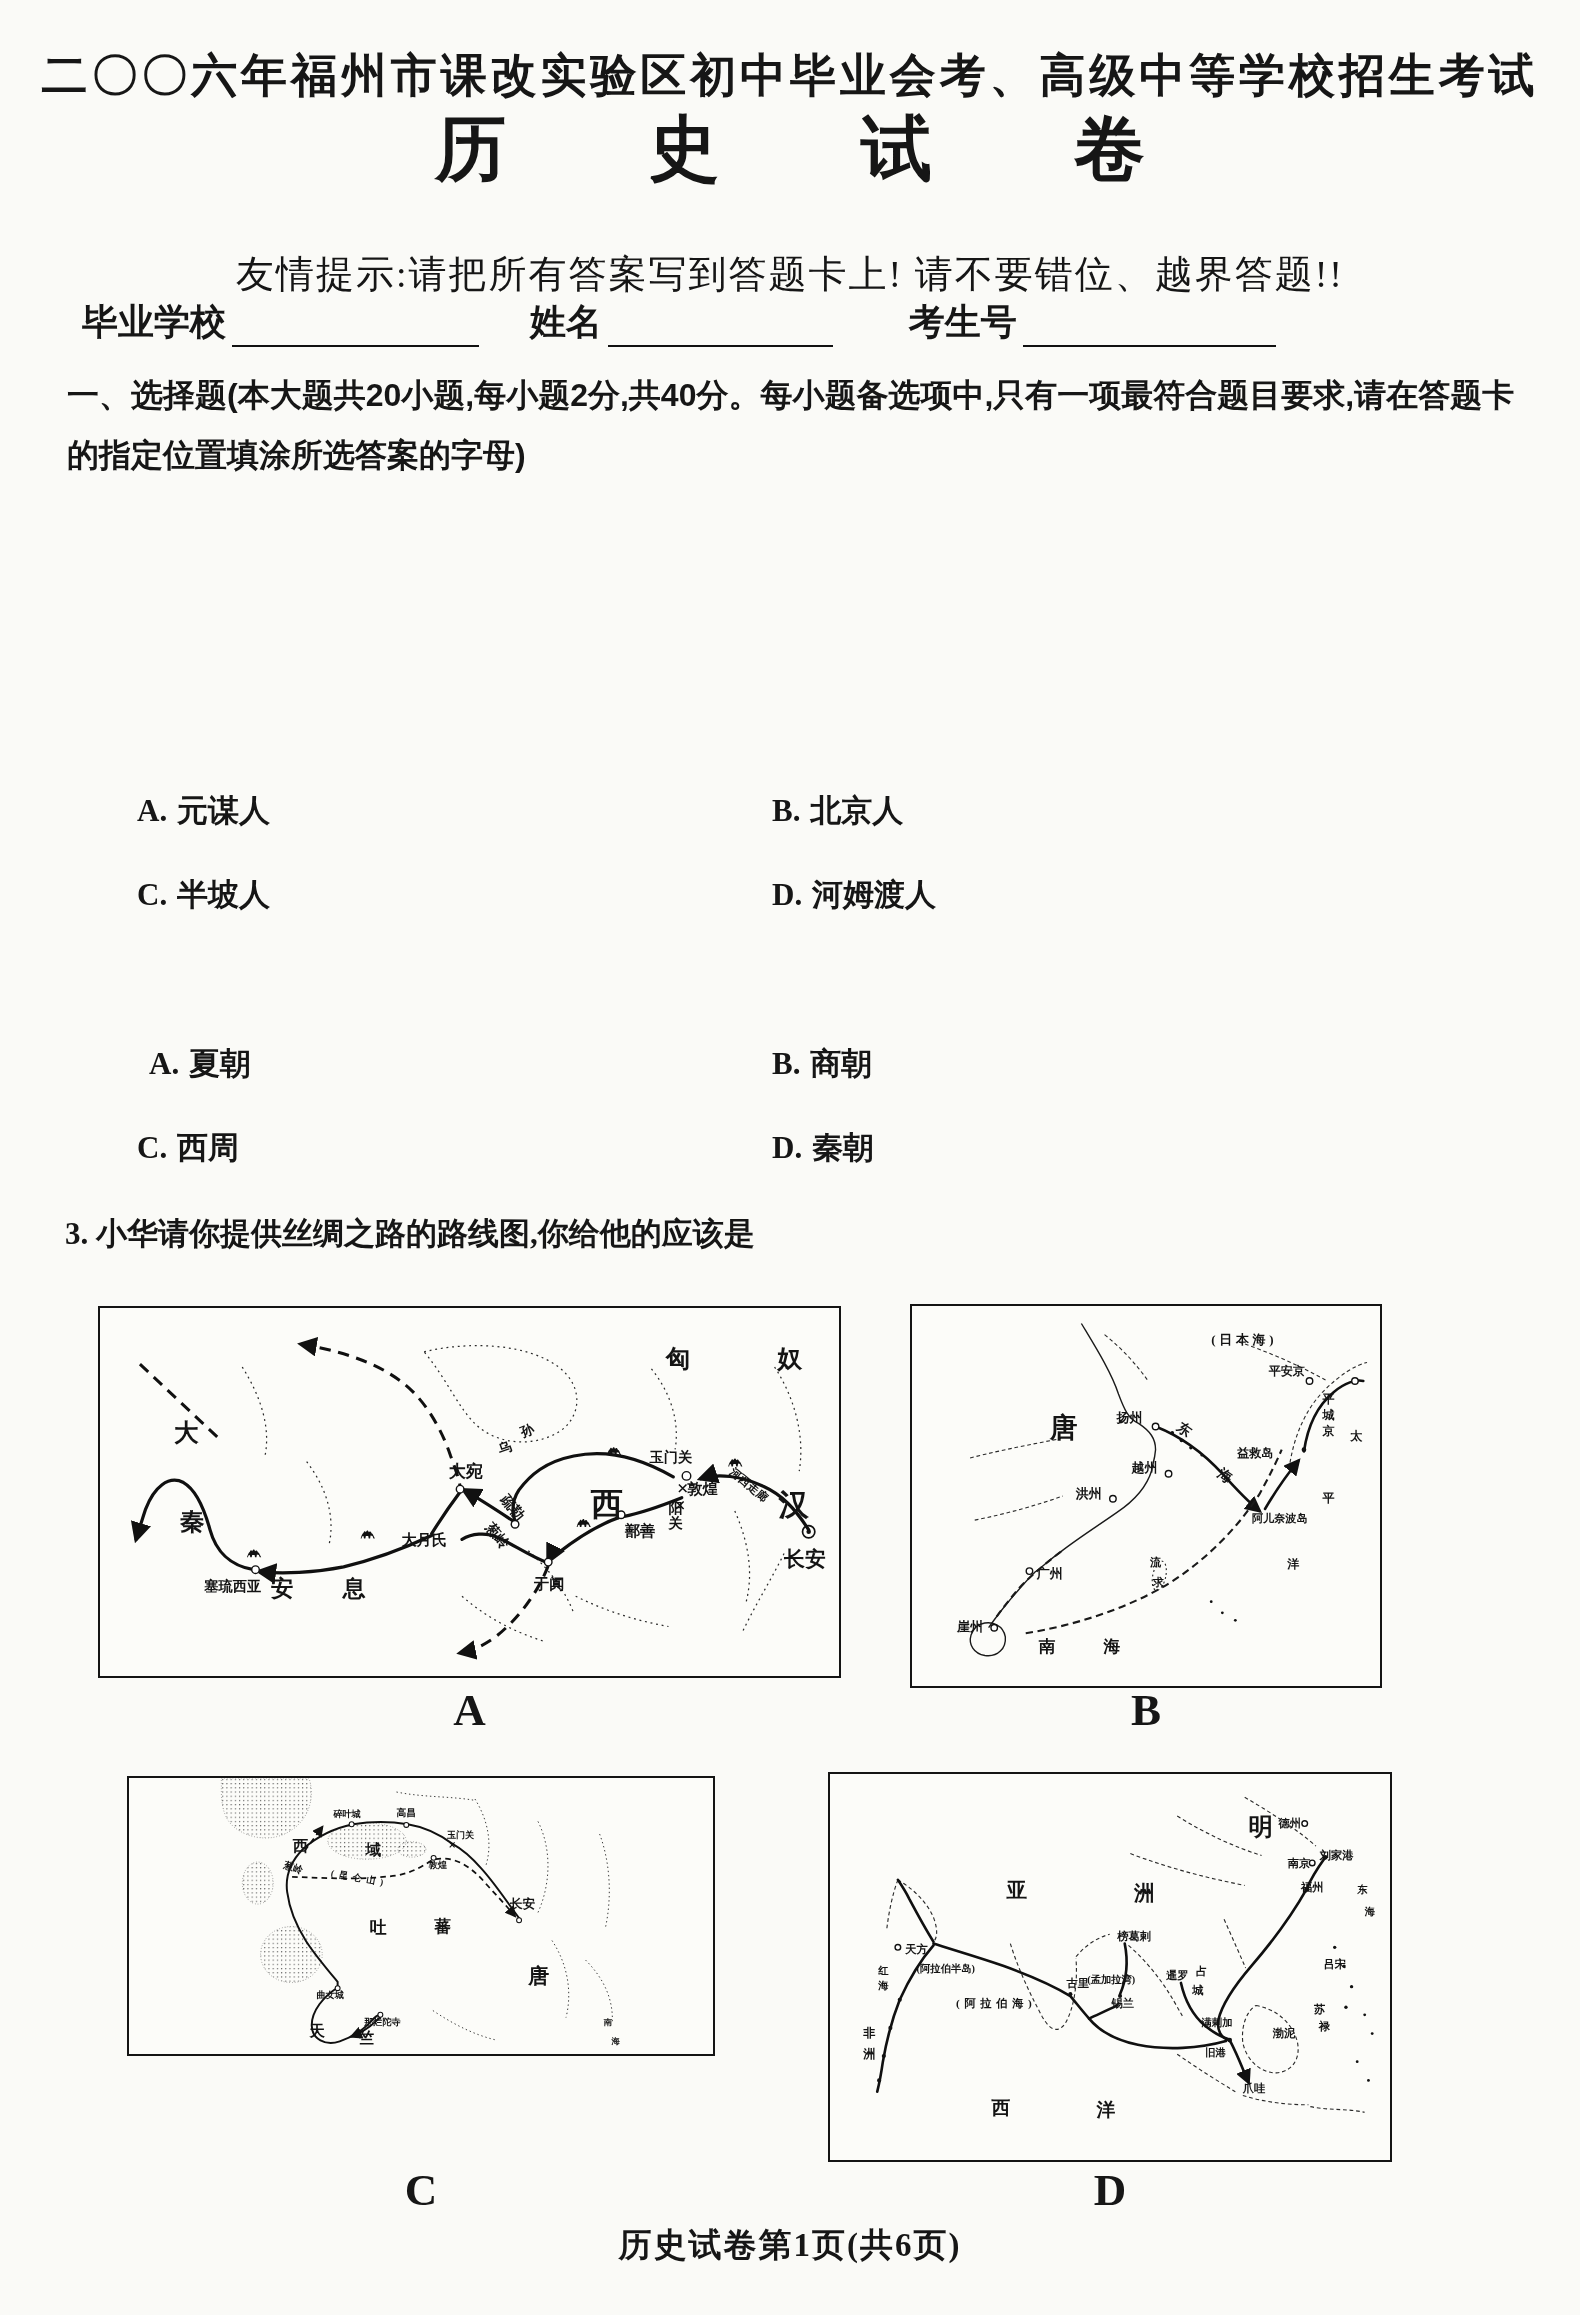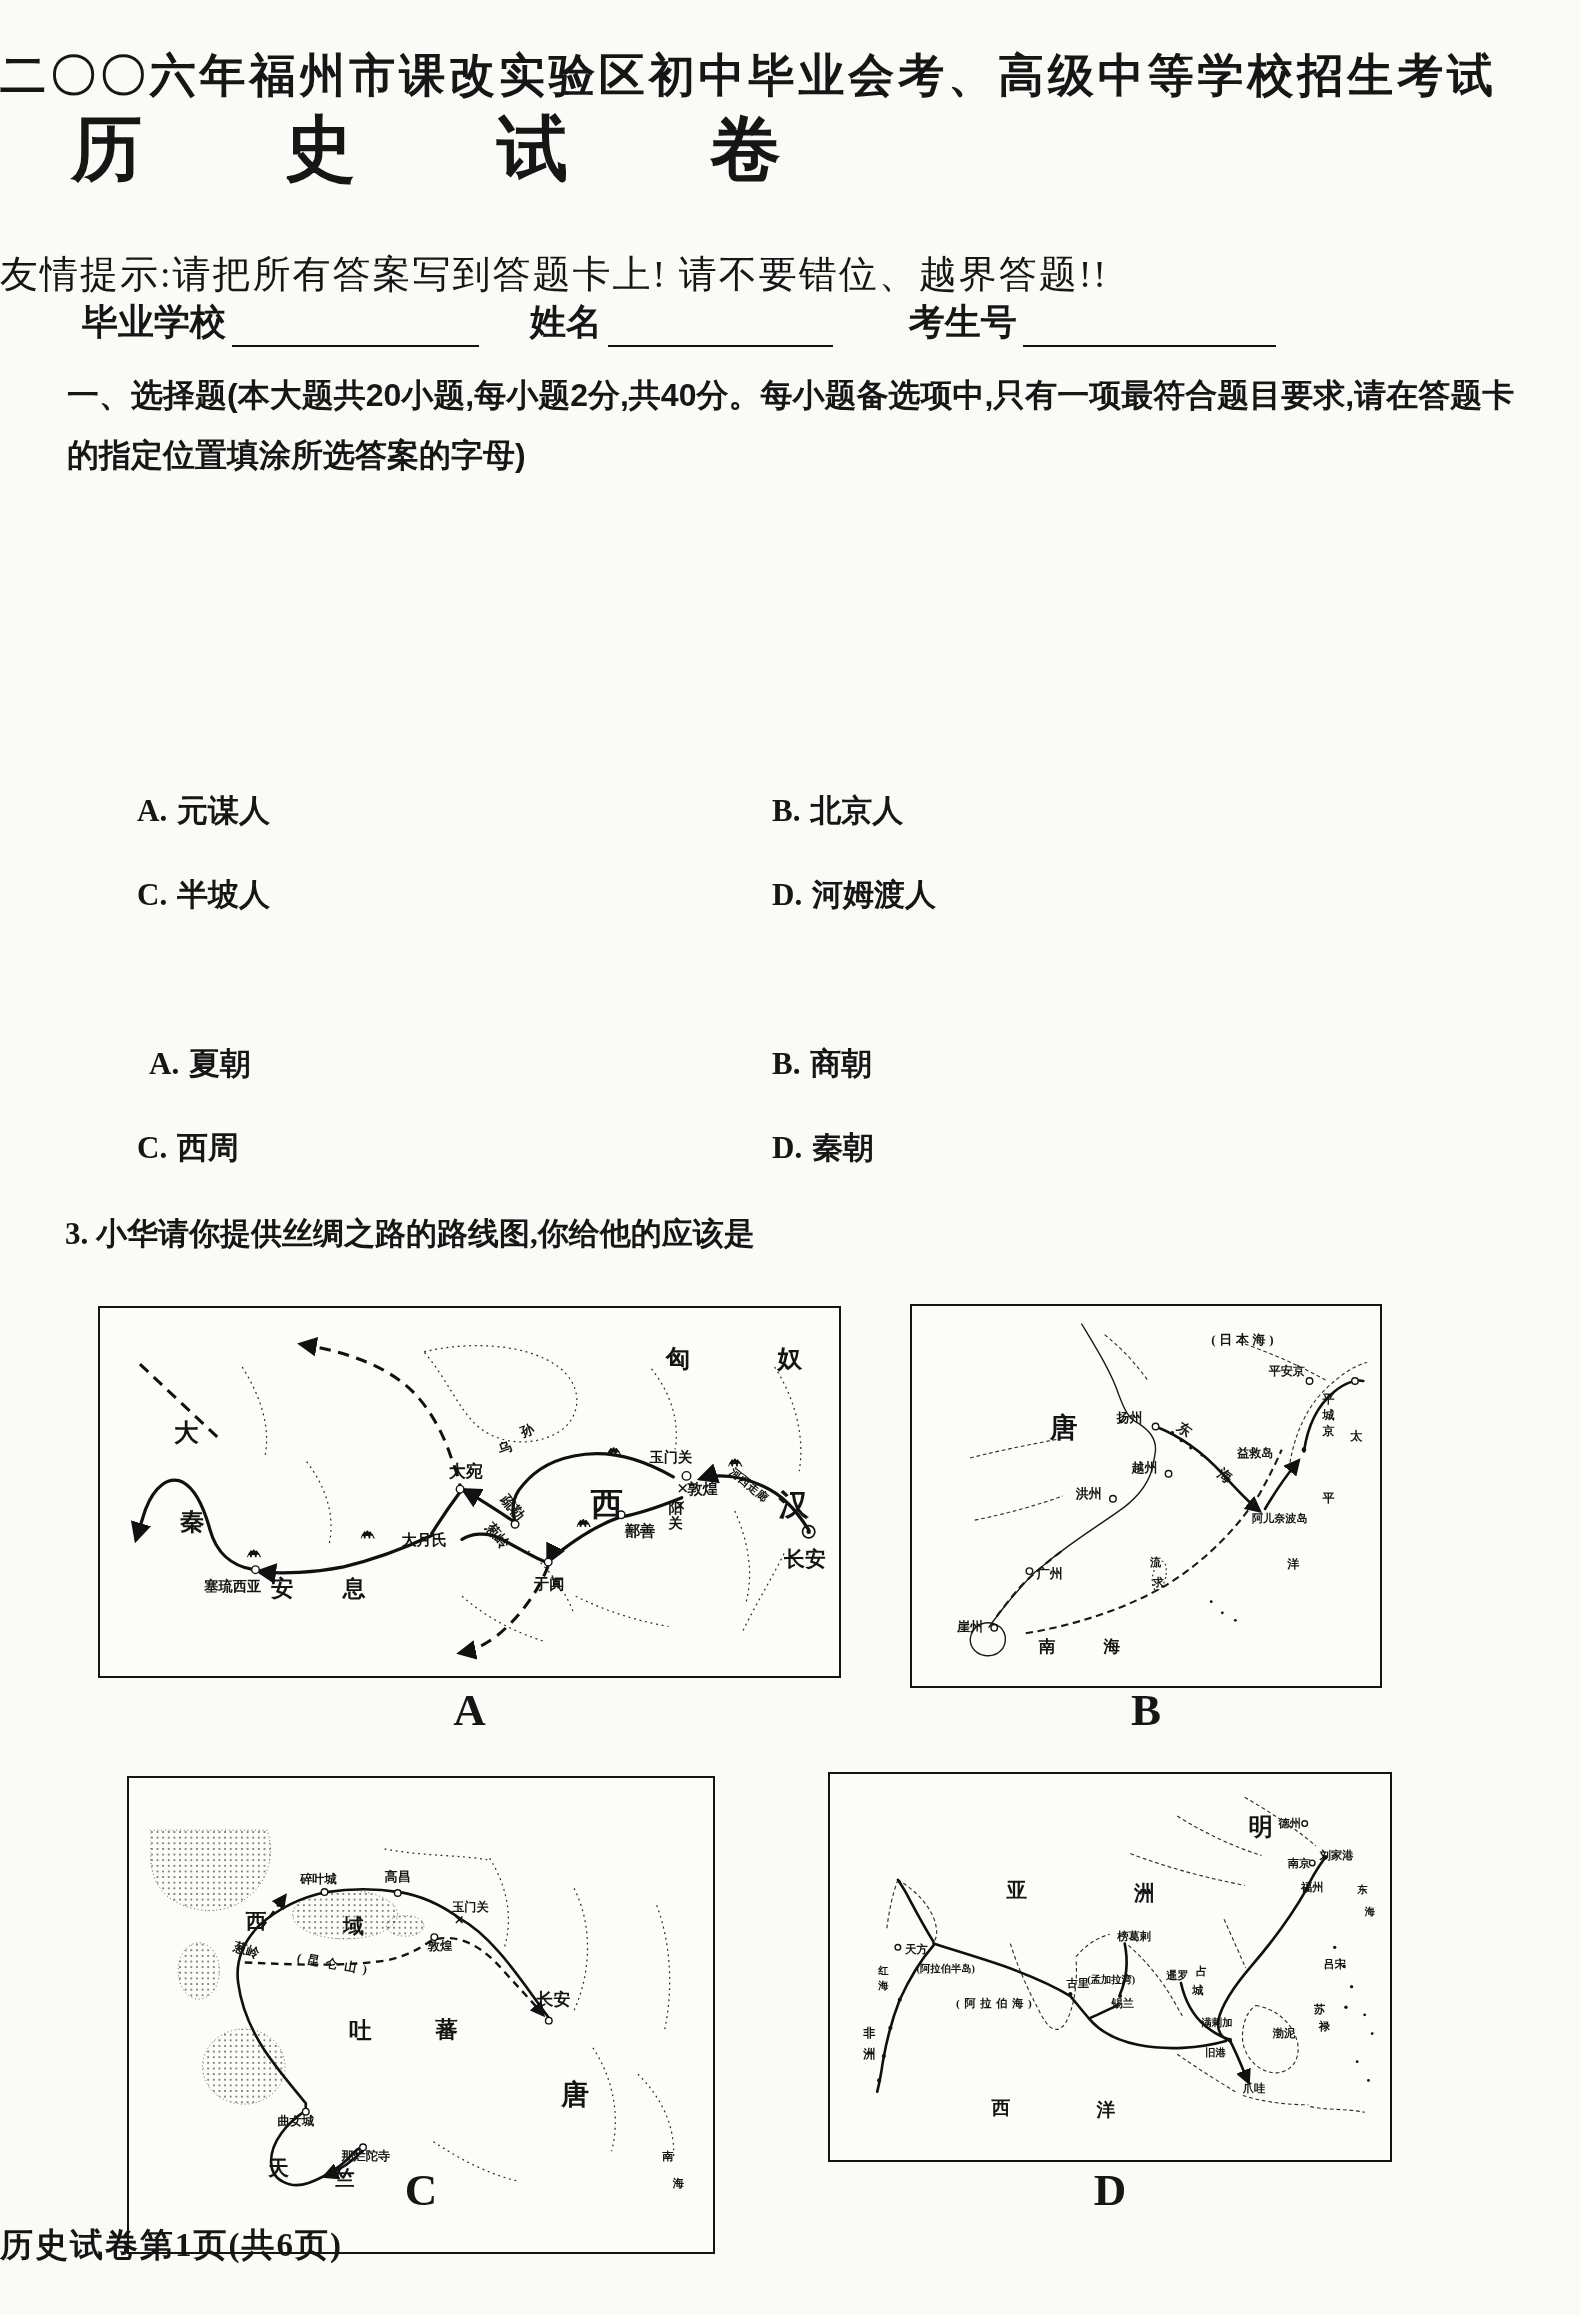--- a/index.html
+++ b/index.html
@@ -1,19 +1,19 @@
 <!DOCTYPE html>
 <html><head>
 <meta charset="utf-8">
 <style>
   html,body{margin:0;padding:0;background:#8a8a8a;}
   .page{position:relative;width:1580px;height:2315px;margin:0 auto;background:#fafaf7;
         font-family:"Liberation Serif","DejaVu Serif",serif;color:#161616;overflow:hidden;}
   .abs{position:absolute;}
-  .center{left:0;right:0;text-align:left;}
+  .center{left:0;right:0;text-align:center;}
   .title1{top:45px;font-family:"Liberation Sans","DejaVu Sans",sans-serif;font-weight:700;
           font-size:46px;letter-spacing:3.9px;}
   .title2{top:102px;font-family:"Liberation Sans","DejaVu Sans",sans-serif;font-weight:700;
           font-size:71px;letter-spacing:142px;transform:translateX(71px);}
   .info{top:198px;font-family:"Liberation Sans","DejaVu Sans",sans-serif;font-weight:700;font-size:30px;}
   .notice{top:249px;font-size:38px;font-weight:400;letter-spacing:2px;}
   .fields{top:298px;left:82px;right:78px;display:flex;align-items:flex-end;
           font-family:"Liberation Sans","DejaVu Sans",sans-serif;font-weight:700;font-size:36px;white-space:nowrap;}
   .blank{border-bottom:2.9px solid #111;height:41px;display:inline-block;}
   .b1{width:247px;margin:0 51px 0 5.9px;}
@@ -21,21 +21,21 @@
   .b3{width:253px;margin:0 0 0 5.9px;}
   .sec{top:365px;left:67px;width:1458px;font-family:"Liberation Sans","DejaVu Sans",sans-serif;
        font-weight:700;font-size:32px;line-height:60px;}
   .stem{left:65px;font-size:31px;font-weight:600;white-space:nowrap;}
   .q1{top:710px;} .q2{top:959px;} .q3{top:1213px;}
   .opt{position:absolute;font-size:31px;font-weight:600;white-space:nowrap;}
   .opt .lab{margin-right:9.8px;}
   .mapbox{position:absolute;margin:0;border:2.9px solid #141414;background:#fcfcf9;box-sizing:border-box;padding-left:21px;}
   #mapA{left:98px;top:1306px;width:743px;height:372px;}
   #mapB{left:910px;top:1304px;width:472px;height:384px;}
-  #mapC{left:127px;top:1776px;width:588px;height:478px;}
+  #mapC{left:127px;top:1776px;width:588px;height:280px;}
   #mapD{left:828px;top:1772px;width:564px;height:390px;}
   .mapbox svg{width:100%;height:100%;display:block;}
   .cap{position:absolute;text-align:center;font-size:45px;font-weight:600;}
   .footer{top:2223px;font-size:33px;font-weight:700;letter-spacing:2px;}
   
   svg text{font-family:"Liberation Serif","DejaVu Serif",serif;font-weight:700;fill:#141414;}
   .coast{fill:none;stroke:#2a2a2a;stroke-width:1.3;stroke-dasharray:2 4;}
   .coast2{fill:none;stroke:#2a2a2a;stroke-width:1.2;stroke-dasharray:4 3;}
   .solidcoast{fill:none;stroke:#1a1a1a;stroke-width:1.5;}
   .route{fill:none;stroke:#101010;stroke-width:3.4;stroke-linecap:round;}

